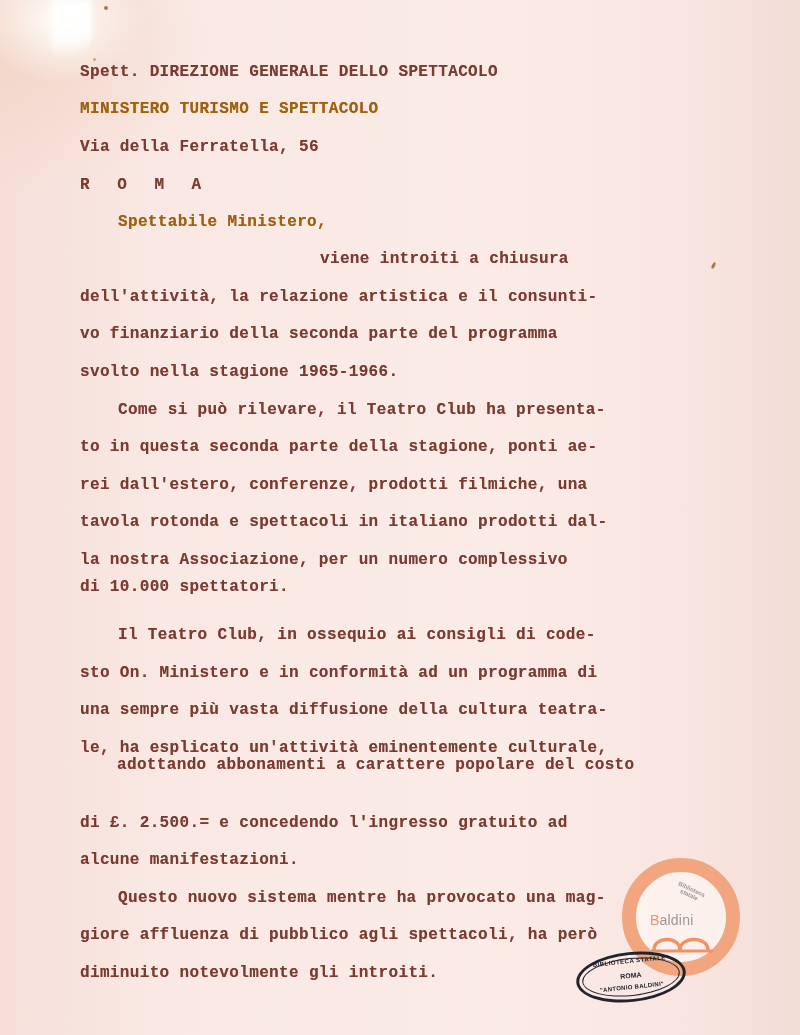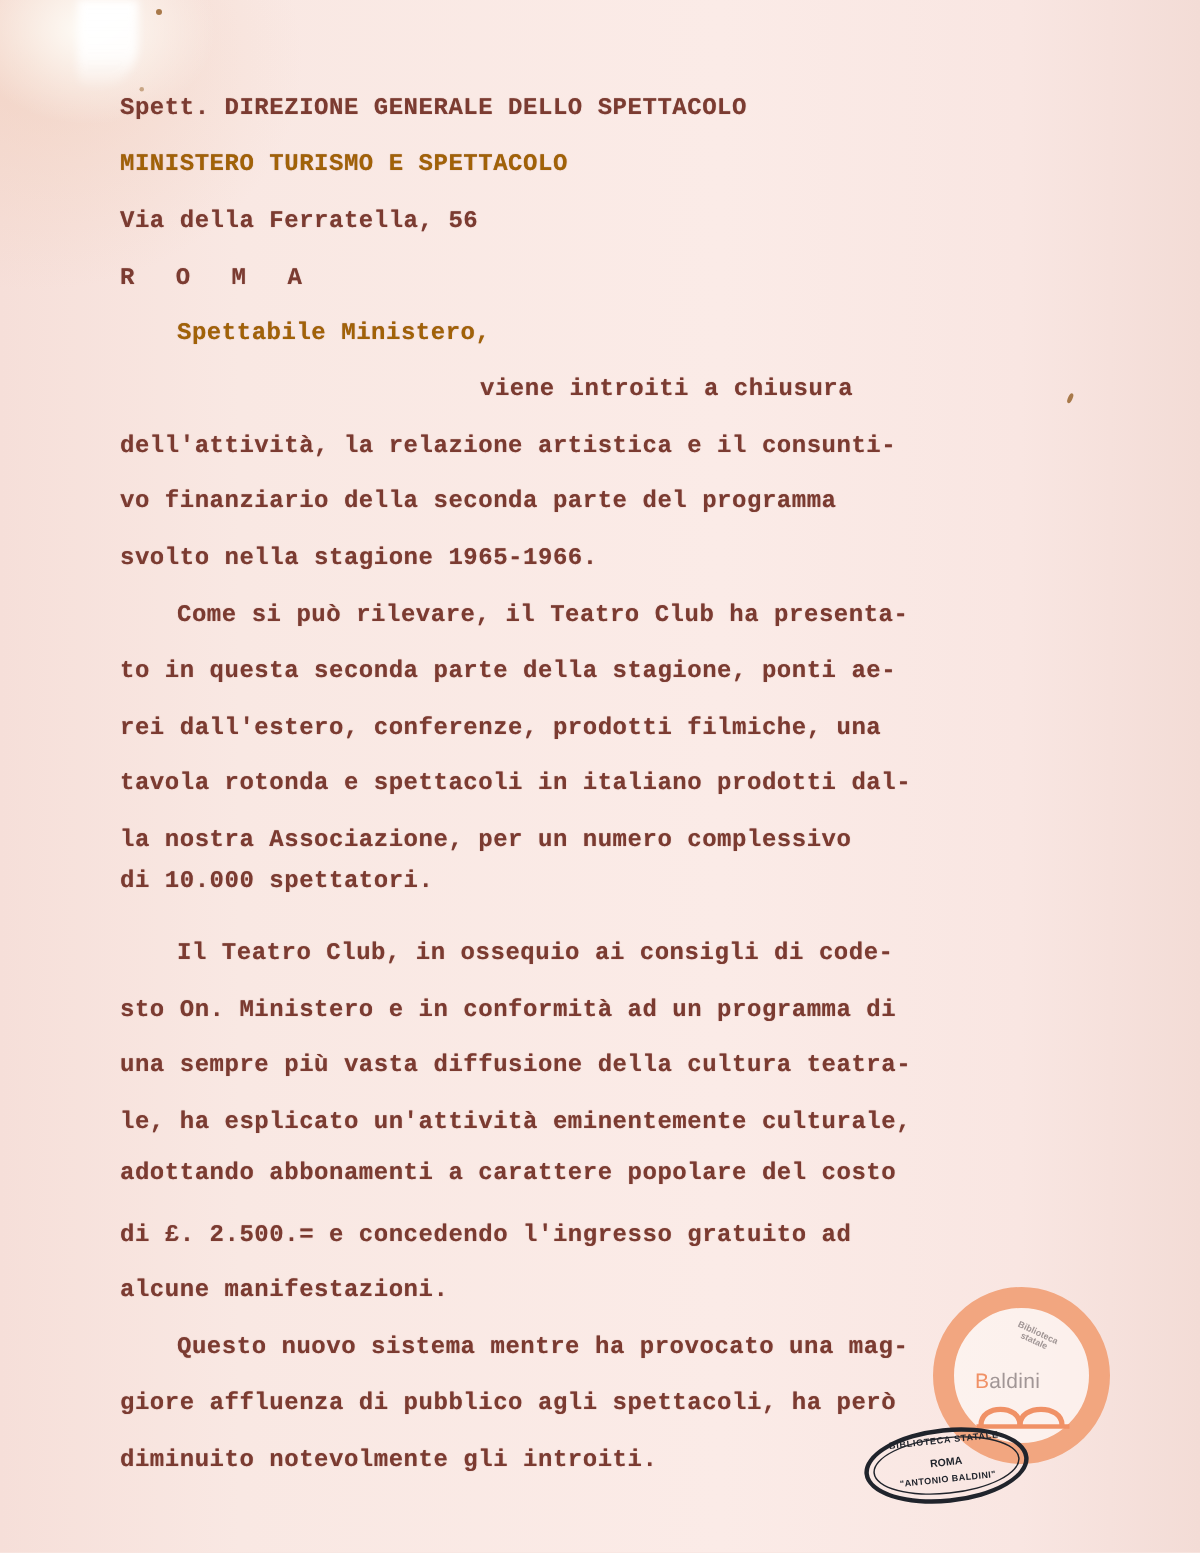--- a/index.html
+++ b/index.html
@@ -169,21 +169,21 @@
   <div class="line" style="top:438px;">to in questa seconda parte della stagione, ponti ae-</div>
   <div class="line" style="top:476px;">rei dall'estero, conferenze, prodotti filmiche, una</div>
   <div class="line" style="top:513px;">tavola rotonda e spettacoli in italiano prodotti dal-</div>
   <div class="line" style="top:551px;">la nostra Associazione, per un numero complessivo</div>
   <div class="line" style="top:578px;">di 10.000 spettatori.</div>
 
   <div class="line" style="top:626px;left:118px;">Il Teatro Club, in ossequio ai consigli di code-</div>
   <div class="line" style="top:664px;">sto On. Ministero e in conformità ad un programma di</div>
   <div class="line" style="top:701px;">una sempre più vasta diffusione della cultura teatra-</div>
   <div class="line" style="top:739px;">le, ha esplicato un'attività eminentemente culturale,</div>
-  <div class="line" style="top:773px;">adottando abbonamenti a carattere popolare del costo</div>
+  <div class="line" style="top:756px;margin-left:37px;">adottando abbonamenti a carattere popolare del costo</div>
   <div class="line" style="top:814px;">di £. 2.500.= e concedendo l'ingresso gratuito ad</div>
   <div class="line" style="top:851px;">alcune manifestazioni.</div>
 
   <div class="line" style="top:889px;left:118px;">Questo nuovo sistema mentre ha provocato una mag-</div>
   <div class="line" style="top:926px;text-align:center;">giore affluenza di pubblico agli spettacoli, ha però</div>
   <div class="line" style="top:964px;">diminuito notevolmente gli introiti.</div>
 </div>
 
 <div class="logo">
   <div class="logo-small">

